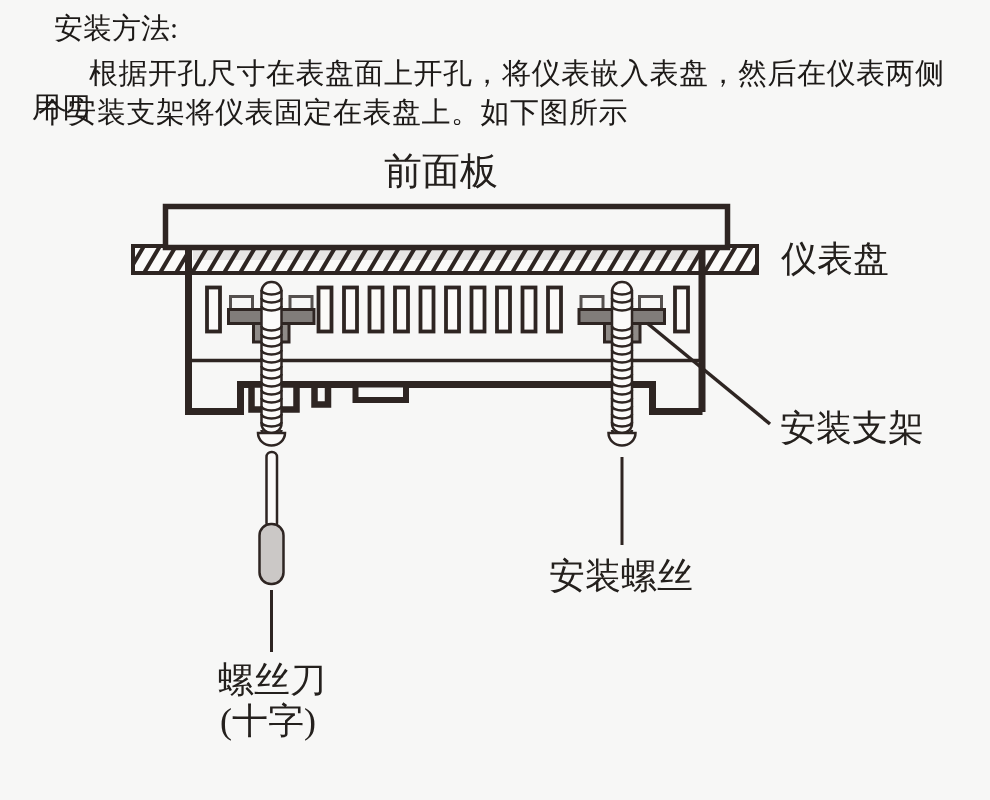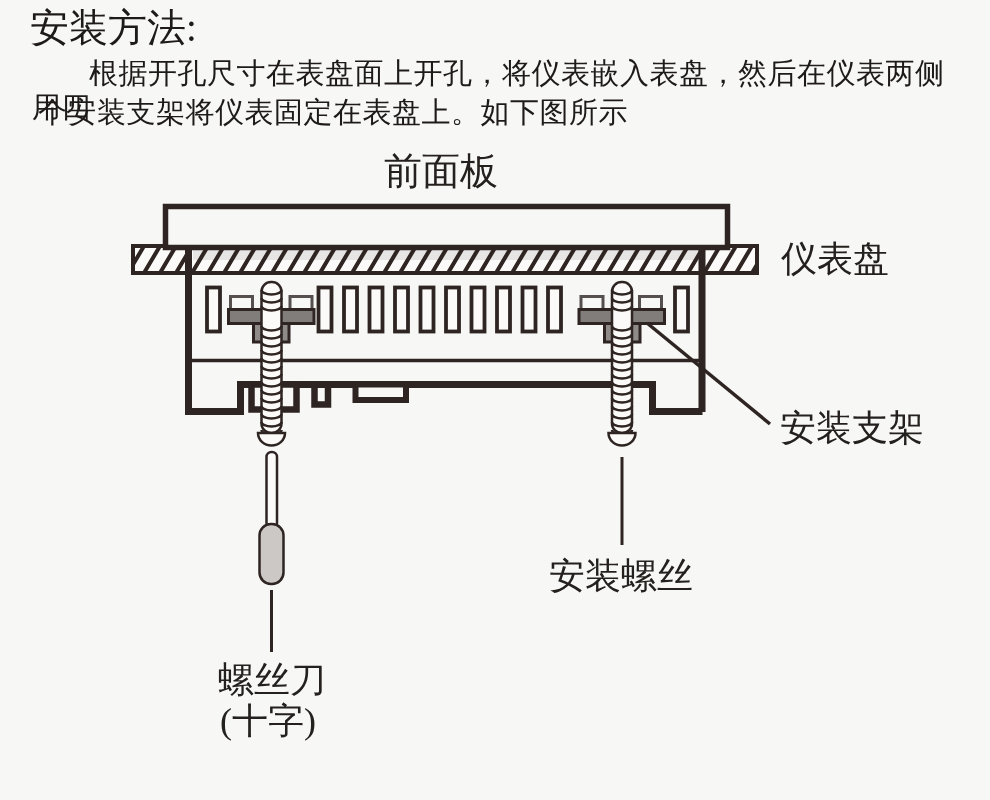--- a/index.html
+++ b/index.html
@@ -2,21 +2,21 @@
 <html><head>
 <meta charset="utf-8">
 <style>
   html,body{margin:0;padding:0;}
   body{
     width:990px;height:800px;position:relative;overflow:hidden;
     background:#f7f7f6;
     font-family:"Liberation Serif","DejaVu Serif",serif;
   }
   .doc{position:absolute;left:0;top:0;width:990px;color:#1d1a18;}
-  .doc-heading{position:absolute;left:30px;top:12px;font-size:39px;line-height:32px;}
+  .doc-heading{position:absolute;left:54px;top:12px;font-size:29px;line-height:32px;}
   .doc-line1{position:absolute;left:32px;top:56px;width:930px;font-size:29px;line-height:34px;text-indent:57px;letter-spacing:0.5px;}
   .doc-line2{position:absolute;left:38px;top:95px;width:930px;font-size:29px;line-height:34px;letter-spacing:0.5px;}
   svg{position:absolute;left:0;top:0;}
   svg text{font-family:"Liberation Serif","DejaVu Serif",serif;font-size:36px;}
   text.big{font-size:38px;}
 </style>
 </head>
 <body>
 
 <div class="doc">

